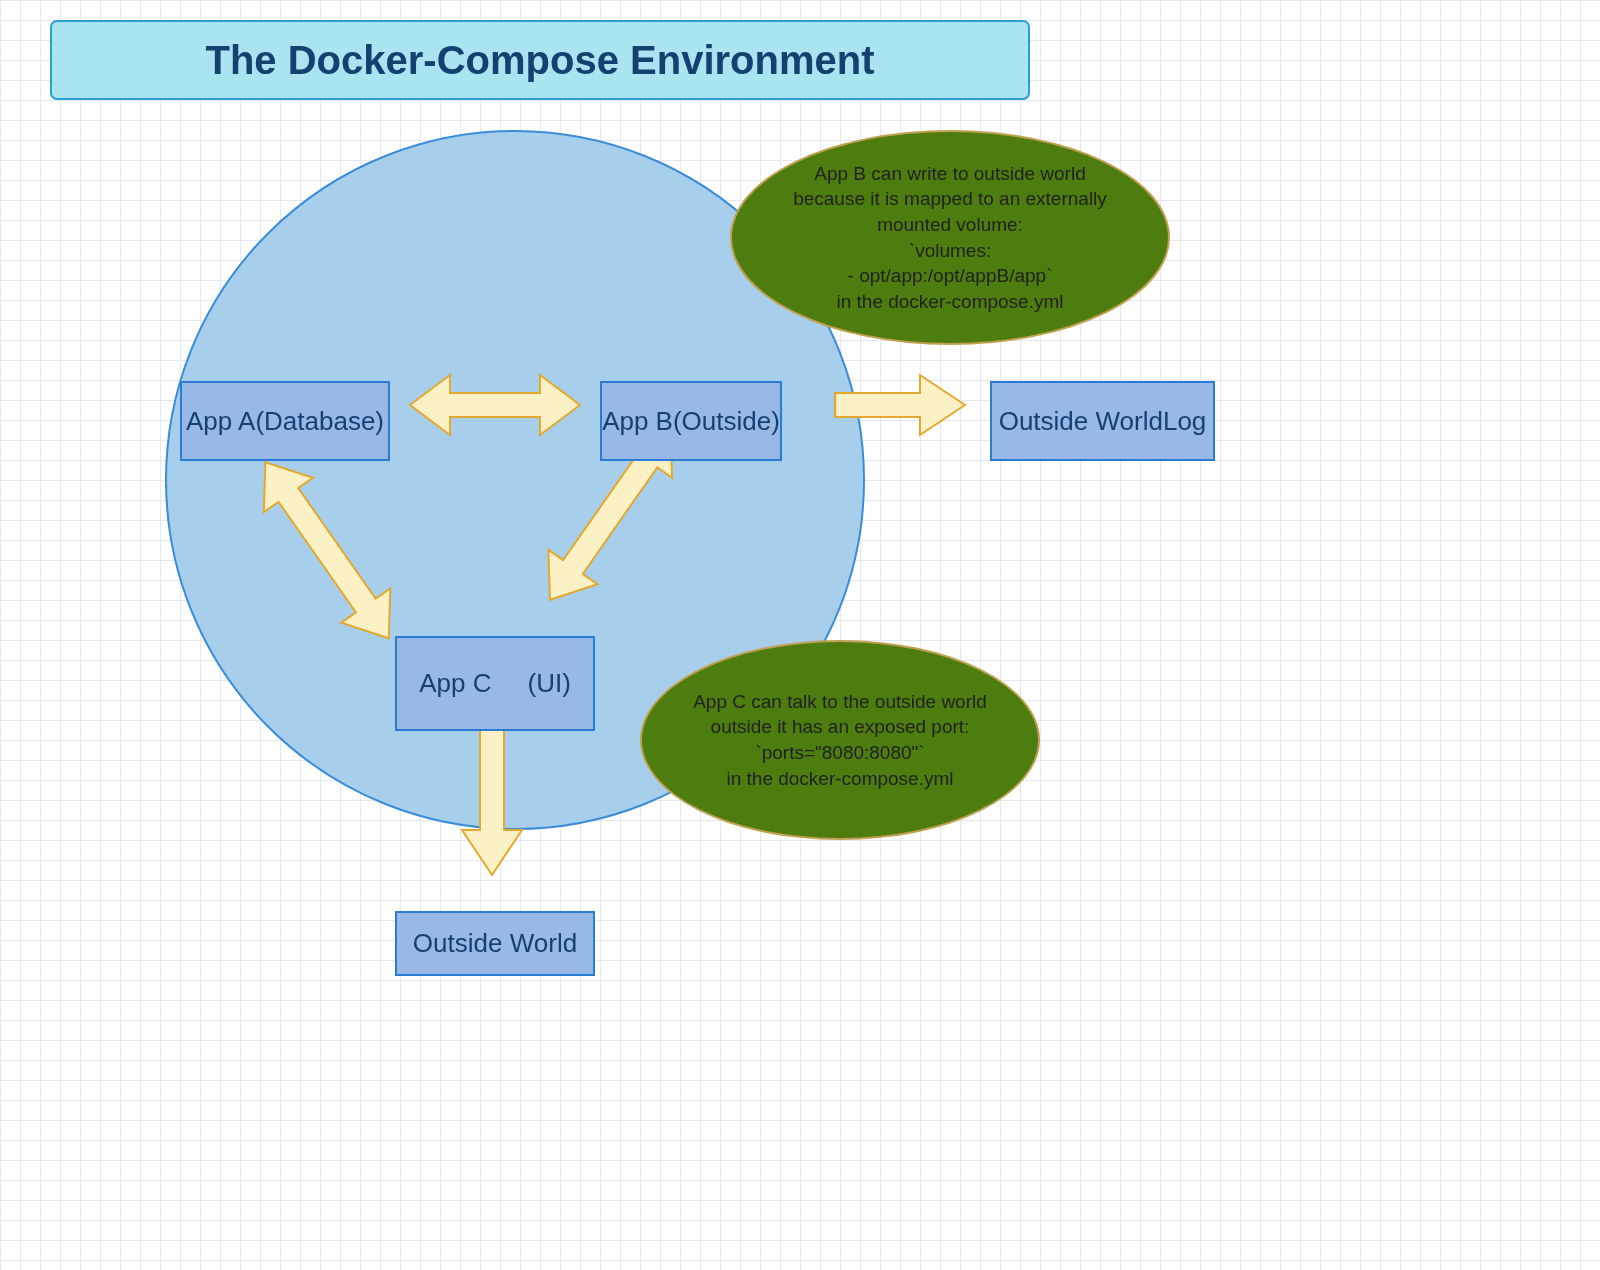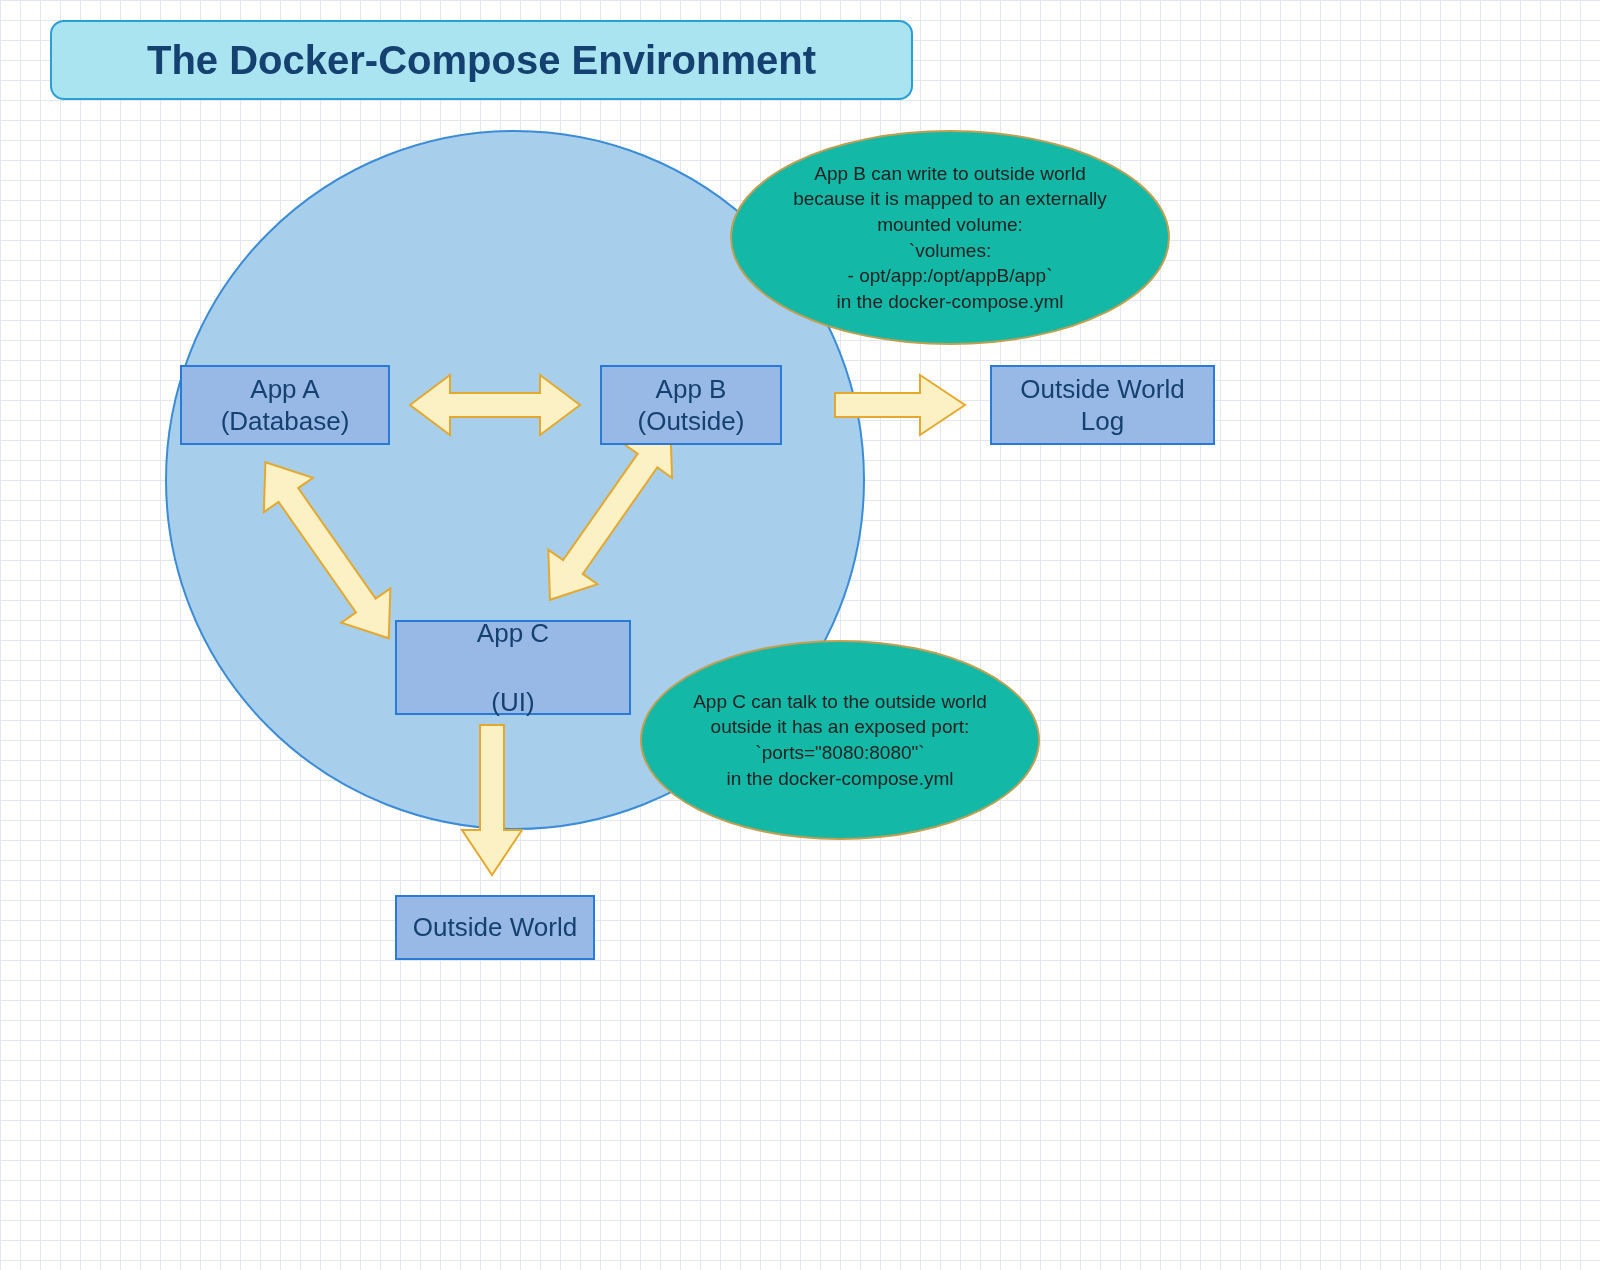--- a/index.html
+++ b/index.html
@@ -12,25 +12,25 @@
         linear-gradient(90deg, #e4e6f0 1px, transparent 1px);
       background-size: 20px 20px;
       font-family: Arial, Helvetica, sans-serif;
       position: relative;
       overflow: hidden;
     }
     .title-box {
       position: absolute;
       left: 50px;
       top: 20px;
-      width: 863px;
+      width: 980px;
       height: 80px;
       background-color: #a9e4f0;
       border: 2px solid #2a9fd6;
-      border-radius: 14px;
+      border-radius: 7px;
       display: flex;
       align-items: center;
       justify-content: center;
       text-align: center;
     }
     .title-box span {
       color: #14416f;
       font-size: 40px;
       font-weight: bold;
     }
@@ -42,31 +42,32 @@
       height: 700px;
       background-color: #a7cfec;
       border: 2px solid #3b8cd6;
       border-radius: 50%;
     }
     .node {
       position: absolute;
       background-color: #98b8e6;
       border: 2px solid #2a7bd6;
       display: flex;
-      flex-direction: column;
+      flex-direction: row;
       align-items: center;
       justify-content: center;
       color: #14416f;
       font-size: 26px;
       line-height: 1.25;
       text-align: center;
+      margin-top: 16px;
     }
     .callout {
       position: absolute;
-      background-color: #14b8a6;
+      background-color: #4d7c0f;
       border: 2px solid #c0a050;
       border-radius: 50%;
       display: flex;
       align-items: center;
       justify-content: flex-start;
       text-align: center;
       color: #222;
       font-size: 19px;
       line-height: 1.35;
       padding: 30px 50px;
@@ -120,21 +121,21 @@
 <div class="node" style="left:180px; top:365px; width:210px; height:80px;">
   <span>App A</span>
   <span>(Database)</span>
 </div>
 
 <div class="node" style="left:600px; top:365px; width:182px; height:80px;">
   <span>App B</span>
   <span>(Outside)</span>
 </div>
 
-<div class="node" style="left:395px; top:620px; width:236px; height:95px;gap:36px;">
+<div class="node" style="left:395px; top:620px; width:200px; height:95px;gap:36px;">
   <span>App C</span>
   <span>(UI)</span>
 </div>
 
 <div class="node" style="left:990px; top:365px; width:225px; height:80px;">
   <span>Outside World</span>
   <span>Log</span>
 </div>
 
 <div class="node" style="left:395px; top:895px; width:200px; height:65px;">

